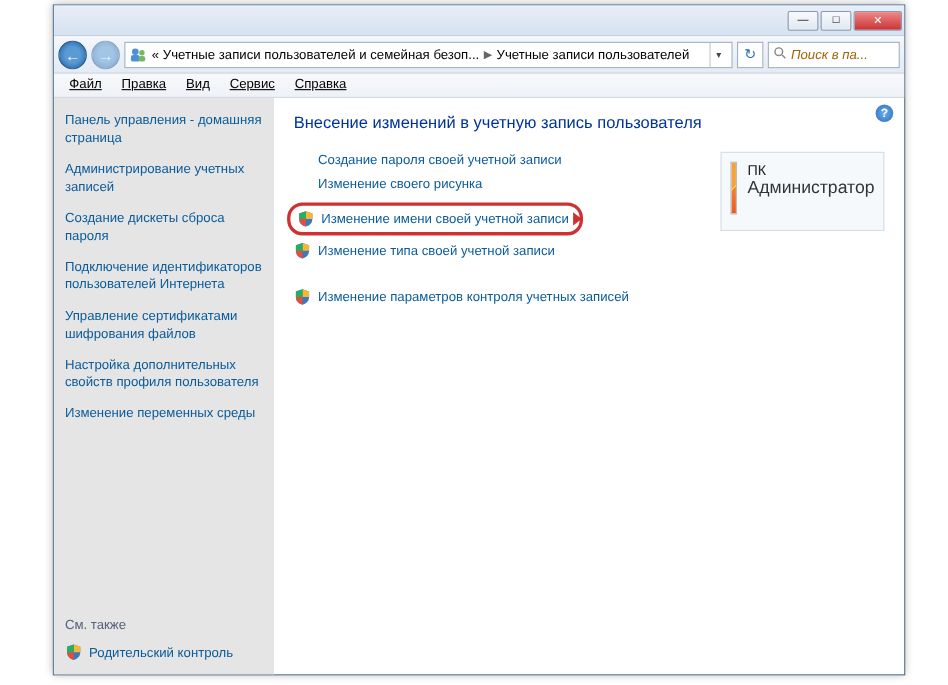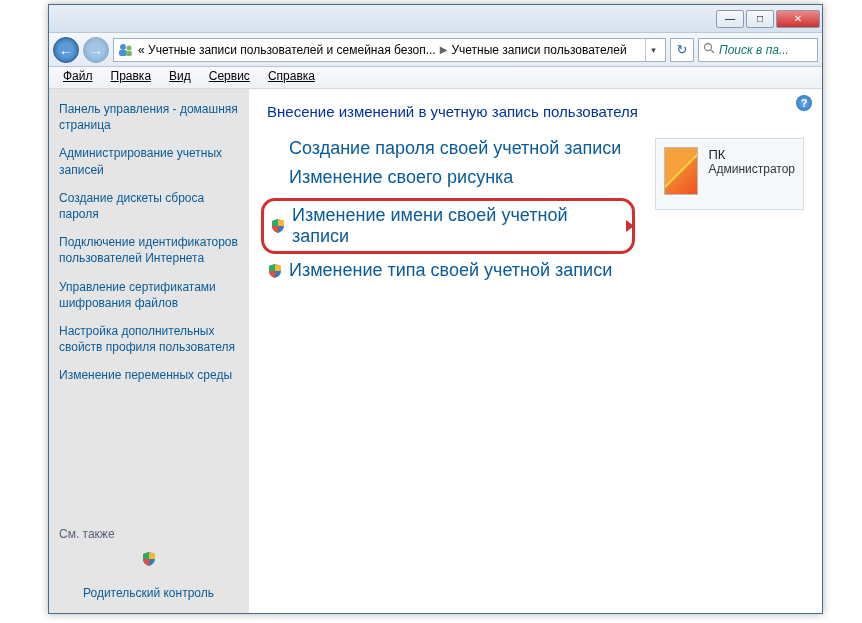--- a/index.html
+++ b/index.html
@@ -105,21 +105,21 @@
 }
 .search {
   width: 120px;
   height: 24px;
   background: #fff;
   border: 1px solid #a0b0c0;
   display: flex;
   align-items: center;
   padding: 0 4px;
   gap: 4px;
-  color: #0f766e;
+  color: #a16207;
   font-style: italic;
 }
 .menubar {
   height: 22px;
   background: linear-gradient(#f8f9fb, #eef1f6);
   border-bottom: 1px solid #d0d8e0;
   display: flex;
   padding: 0 6px;
   gap: 2px;
   font-size: 12px;
@@ -152,24 +152,23 @@
 .sidebar-heading {
   color: #56627a;
   margin-bottom: 10px;
   font-size: 12px;
 }
 .sidebar-bottom {
   padding-top: 10px;
 }
 .sidebar-icon-row {
   display: flex;
-  align-items: center;
-  gap: 18px;
+  align-items: flex-start;
+  gap: 6px;
   margin-top: 6px;
-  flex-direction: column;
 }
 .main {
   flex: 1;
   padding: 14px 18px;
   position: relative;
 }
 .help-icon {
   position: absolute;
   top: 6px;
   right: 10px;
@@ -198,21 +197,21 @@
 .task-col {
   flex: 1;
 }
 .task-link {
   display: flex;
   align-items: center;
   gap: 6px;
   color: #0a5b9a;
   margin-bottom: 8px;
   cursor: pointer;
-  font-size: 18px;
+  font-size: 12px;
 }
 .task-link.plain { padding-left: 22px; }
 .shield {
   width: 16px;
   height: 16px;
   display: inline-flex;
 }
 .highlighted {
   border: 3px solid #d03030;
   border-radius: 14px;
@@ -243,21 +242,21 @@
   align-items: flex-start;
   height: 72px;
 }
 .avatar {
   width: 48px;
   height: 48px;
   border: 1px solid #bbb;
   background: linear-gradient(135deg, #f7a13a 0%, #f7a13a 48%, #f4d040 48%, #f4d040 52%, #f28030 52%, #f05020 100%);
 }
 .user-name { font-size: 13px; color: #222; }
-.user-role { font-size: 12px; color: #333; }
+.user-role { font-size: 16px; color: #333; }
 .chev-dd {
   width: 16px;
   height: 22px;
   border-left: 1px solid #c0c8d4;
   display: flex;
   align-items: center;
   justify-content: center;
   font-size: 9px;
   color: #444;
 }
@@ -370,20 +369,31 @@
               <svg width="16" height="16" viewBox="0 0 16 16">
                   <path d="M8 1 L14 3 L14 8 Q14 13 8 15 Q2 13 2 8 L2 3 Z" fill="#3a7ab8"></path>
                   <path d="M8 1 L14 3 L14 8 L8 8 Z" fill="#f7b733"></path>
                   <path d="M8 8 L8 15 Q2 13 2 8 Z" fill="#e74c3c"></path>
                   <path d="M8 1 L2 3 L2 8 L8 8 Z" fill="#27ae60"></path>
                 </svg>
             </span>
             <span>Изменение типа своей учетной записи</span>
           </div>
           <div class="task-gap"></div>
+          <div class="task-link">
+            <span class="shield">
+              <svg width="16" height="16" viewBox="0 0 16 16">
+                  <path d="M8 1 L14 3 L14 8 Q14 13 8 15 Q2 13 2 8 L2 3 Z" fill="#3a7ab8"></path>
+                  <path d="M8 1 L14 3 L14 8 L8 8 Z" fill="#f7b733"></path>
+                  <path d="M8 8 L8 15 Q2 13 2 8 Z" fill="#e74c3c"></path>
+                  <path d="M8 1 L2 3 L2 8 L8 8 Z" fill="#27ae60"></path>
+                </svg>
+            </span>
+            <span>Изменение параметров контроля учетных записей</span>
+          </div>
         </div>
 
         <div class="user-card">
           <div class="avatar"></div>
           <div>
             <div class="user-name">ПК</div>
             <div class="user-role">Администратор</div>
           </div>
         </div>
       </div>

